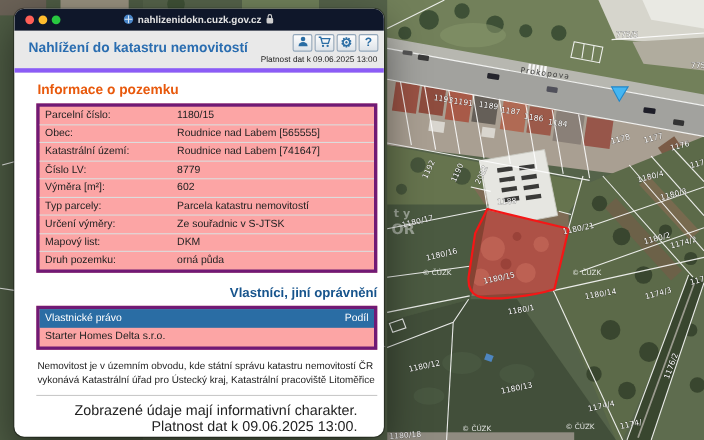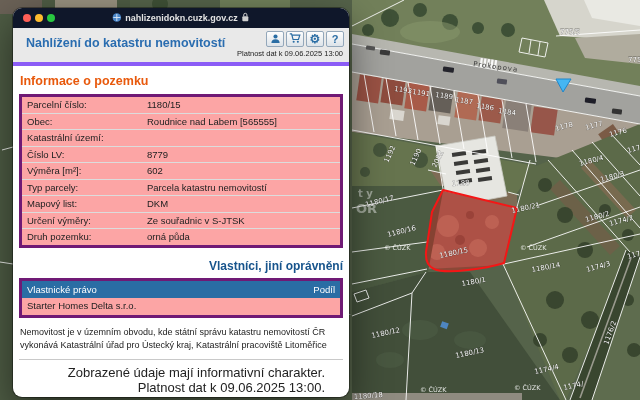--- a/index.html
+++ b/index.html
@@ -25,21 +25,21 @@
   .urlbox{position:absolute;left:50%;top:4px;transform:translateX(-50%);
           display:flex;align-items:center;gap:4px;color:#e3e3e3;font-size:9px;font-weight:bold;white-space:nowrap;}
   .appheader{position:relative;height:34px;background:#e9e9e9;border-bottom:4px solid #8b5cf6;}
   .apptitle{position:absolute;left:13px;top:8px;color:#2a6db0;font-weight:bold;font-size:12.5px;}
   .toolbar{position:absolute;right:5px;top:3px;display:flex;gap:2px;}
   .tbtn{width:18px;height:16px;padding:0;display:flex;align-items:center;justify-content:center;
         border:1px solid #93a7ba;border-radius:2px;background:linear-gradient(#fdfdfd,#dde3e9);
         color:#2a6da4;font-weight:bold;font-size:11px;cursor:pointer;line-height:1;}
   .tbtn .gear{font-size:12px;}
   .validity{position:absolute;right:6px;top:21px;font-size:7.5px;color:#1c1c1c;text-align:center;}
-  .content{padding:5px 6px 0 6px;}
+  .content{padding:5px 6px 0 20px;}
   h2{margin:0;font-weight:bold;}
   .orange{color:#e8590c;font-size:12.5px;margin:3px 0 6px 1px;}
   .blue{color:#17548c;font-size:12px;margin:11px 0 5px 18px;text-align:right;}
   .table{border:3px solid #701a75;background:#fca5a5;}
   .trow{display:flex;align-items:center;height:15.5px;border-bottom:1px solid #dcdcdc;
         font-size:9.5px;color:#222;padding-left:5px;}
   .trow:last-child{border-bottom:none;}
   .tlabel{width:120px;flex:none;}
   .ohead{display:flex;justify-content:space-between;align-items:center;height:17px;
          background:#2a6da4;color:#fff;font-weight:normal;font-size:9.5px;padding:0 5px;}
@@ -317,40 +317,41 @@
       <div class="trow">
           <span class="tlabel">Parcelní číslo:</span>
           <span class="tval">1180/15</span>
         </div>
       <div class="trow">
           <span class="tlabel">Obec:</span>
           <span class="tval">Roudnice nad Labem [565555]</span>
         </div>
       <div class="trow">
           <span class="tlabel">Katastrální území:</span>
+          <span class="tval">Roudnice nad Labem [741647]</span>
         </div>
       <div class="trow">
           <span class="tlabel">Číslo LV:</span>
           <span class="tval">8779</span>
         </div>
       <div class="trow">
           <span class="tlabel">Výměra [m²]:</span>
           <span class="tval">602</span>
         </div>
       <div class="trow">
           <span class="tlabel">Typ parcely:</span>
           <span class="tval">Parcela katastru nemovitostí</span>
         </div>
       <div class="trow">
+          <span class="tlabel">Určení výměry:</span>
+          <span class="tval">Ze souřadnic v S-JTSK</span>
+        </div>
+      <div class="trow">
           <span class="tlabel">Mapový list:</span>
           <span class="tval">DKM</span>
-        </div>
-      <div class="trow">
-          <span class="tlabel">Určení výměry:</span>
-          <span class="tval">Ze souřadnic v S-JTSK</span>
         </div>
       <div class="trow">
           <span class="tlabel">Druh pozemku:</span>
           <span class="tval">orná půda</span>
         </div>
     </div>
 
     <h2 class="blue">Vlastníci, jiní oprávnění</h2>
 
     <div class="table">

